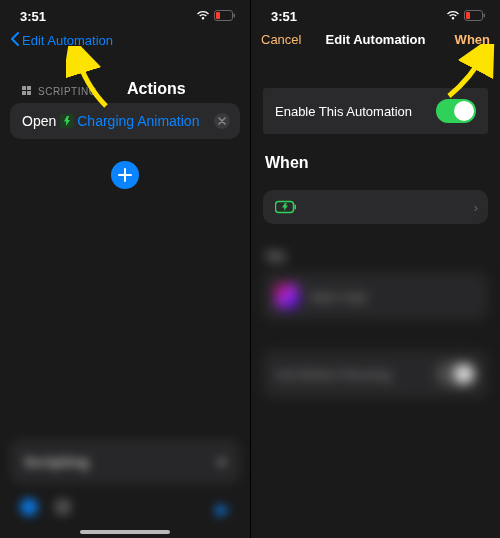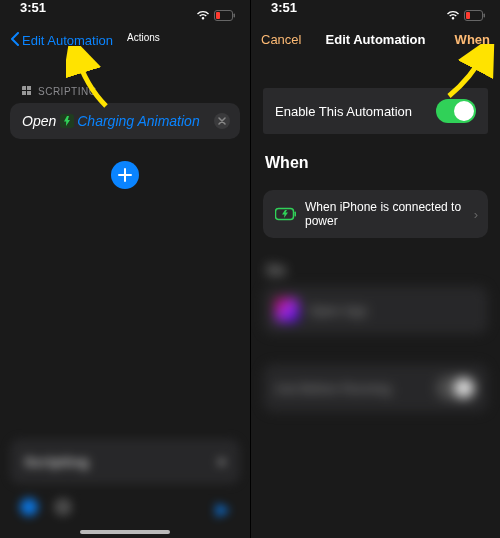--- a/index.html
+++ b/index.html
@@ -17,20 +17,21 @@
     background: #1a1a1a;
     position: relative;
     overflow: hidden;
   }
   .pane + .pane { border-left: 1px solid #000; }
 
   
   .status-bar {
     height: 32px;
     display: flex;
+    align-items: center;
     justify-content: space-between;
     padding: 0 14px 0 20px;
     color: #fff;
     font-size: 13px;
     font-weight: 600;
   }
   .status-right { display: flex; align-items: center; gap: 4px; }
 
   
   .nav-bar {
@@ -42,23 +43,24 @@
   }
   .nav-back {
     display: flex;
     align-items: center;
     color: #0a84ff;
     font-size: 13px;
     gap: 2px;
   }
   .nav-title {
     color: #fff;
-    font-weight: 400;
-    font-size: 10px;
+    font-weight: 700;
+    font-size: 16px;
     margin-left: 14px;
+    margin-top: 48px;
   }
   .nav-bar.centered {
     justify-content: space-between;
   }
   .nav-bar.centered .nav-center {
     position: absolute;
     left: 0; right: 0;
     text-align: center;
     color: #fff;
     font-weight: 600;
@@ -85,21 +87,20 @@
   .card {
     background: #2a2a2c;
     margin: 0 10px;
     border-radius: 10px;
     padding: 10px 12px;
     display: flex;
     align-items: center;
     position: relative;
     color: #fff;
     font-size: 14px;
-    font-style: italic;
   }
   .card .close-dot {
     position: absolute;
     right: 10px;
     top: 50%;
     transform: translateY(-50%);
     width: 16px;
     height: 16px;
     background: #3a3a3c;
     border-radius: 50%;
@@ -401,21 +402,20 @@
   <div class="section-heading">When</div>
 
   <div class="when-row">
     <span class="power-badge">
       <svg width="22" height="14" viewBox="0 0 22 14">
           <rect x="0.5" y="1.5" width="18" height="11" rx="3" fill="none" stroke="#30d158" stroke-width="1.5"></rect>
           <path d="M10 3L7 7.5h2.5L9 11l4-5.5h-2.5L12 3z" fill="#30d158"></path>
           <rect x="19.5" y="4.5" width="1.5" height="5" rx="0.7" fill="#30d158"></rect>
         </svg>
     </span>
-    <span>When iPhone is connected to power</span>
     <span class="chevron-right">›</span>
   </div>
 
   <div class="blur-block">
     <div class="blur-label">Do</div>
     <div class="blur-card">
       <span class="app-icon"></span>
       <span>Open App</span>
     </div>
   </div>

